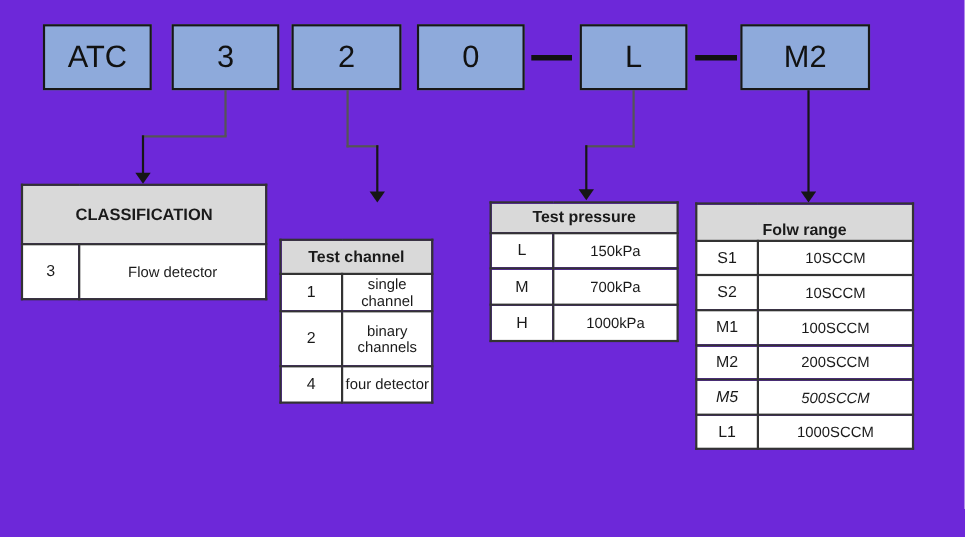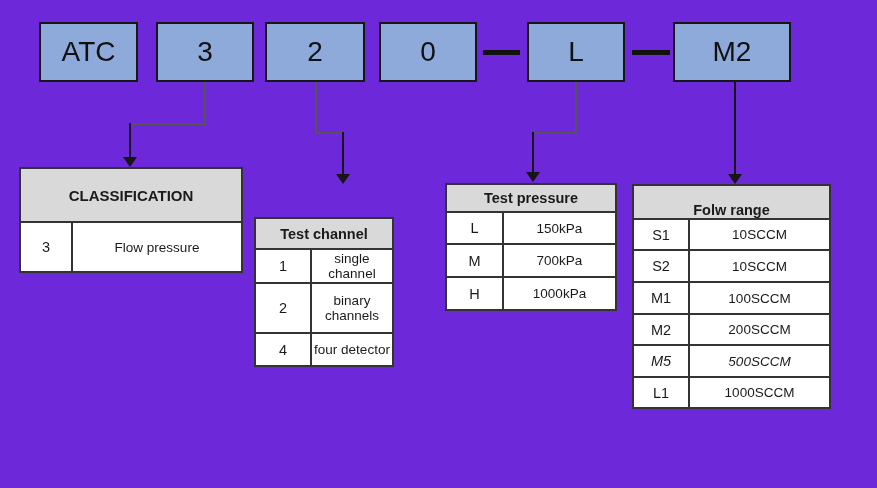--- a/index.html
+++ b/index.html
@@ -78,21 +78,21 @@
     <colgroup>
         <col style="width:52px">
         <col>
       </colgroup>
     <tbody>
         <tr style="height:54px;">
       <th colspan="2">CLASSIFICATION</th>
     </tr>
     <tr style="height:50px;">
       <td class="codecol">3</td>
-      <td>Flow pressure</td>
+      <td>Flow detector</td>
     </tr>
   </tbody>
     </table>
 
   <table class="dtable" style="left:254px; top:185px; width:140px;margin-top:32px;">
     <colgroup>
         <col style="width:56px">
         <col>
       </colgroup>
     <tbody>

